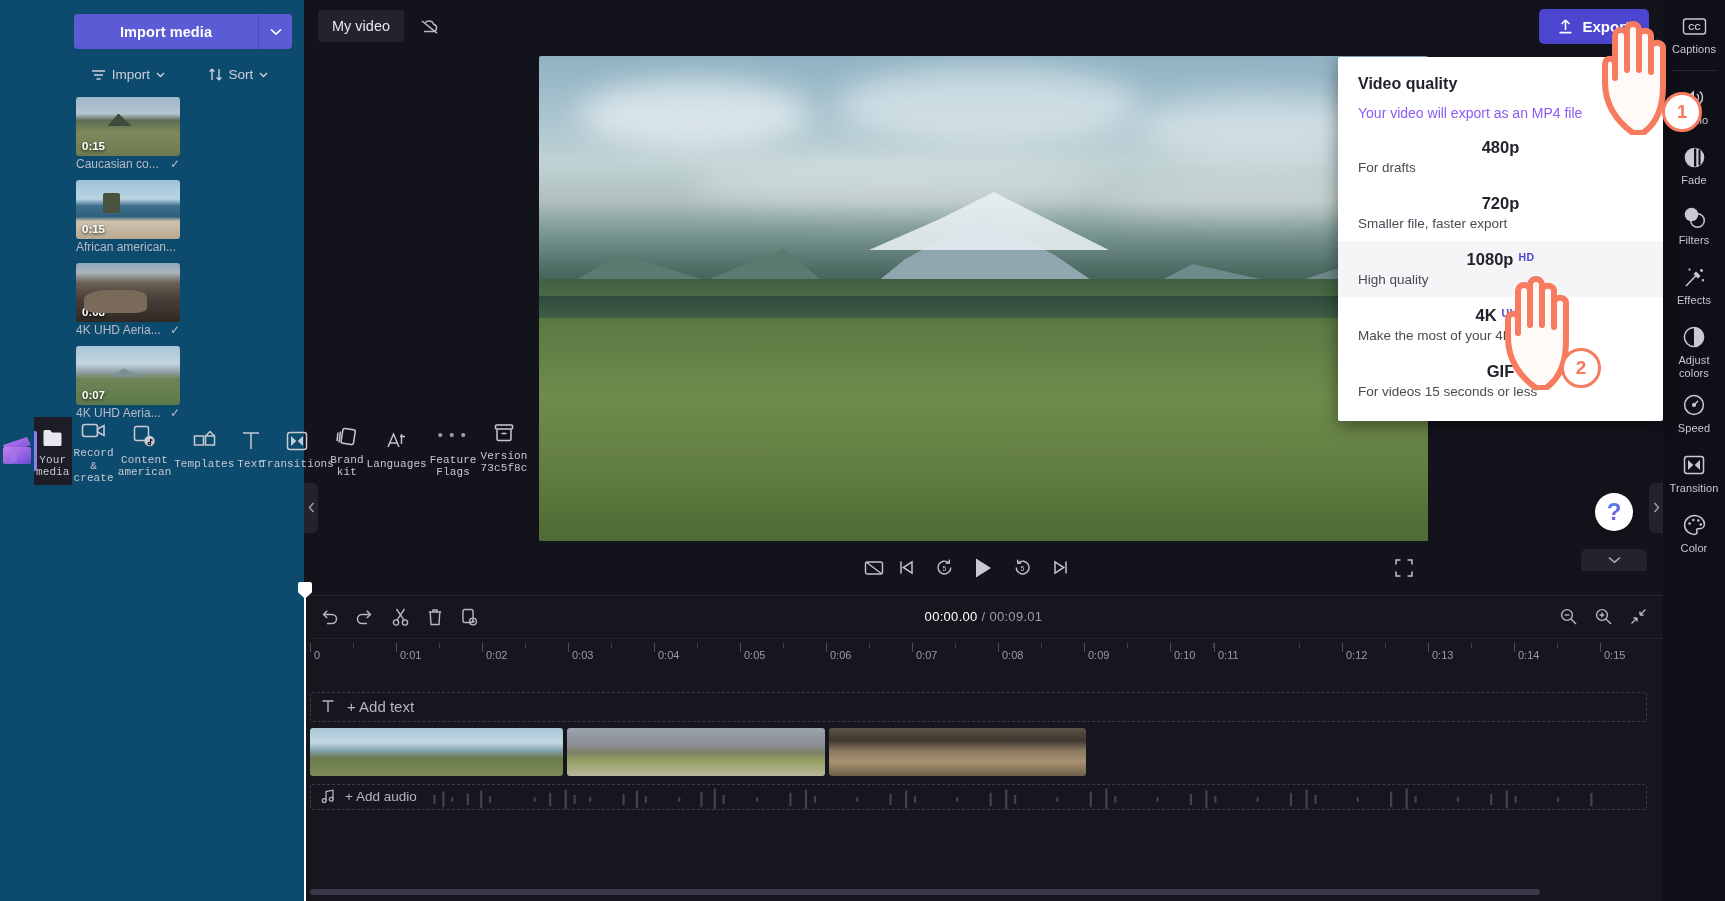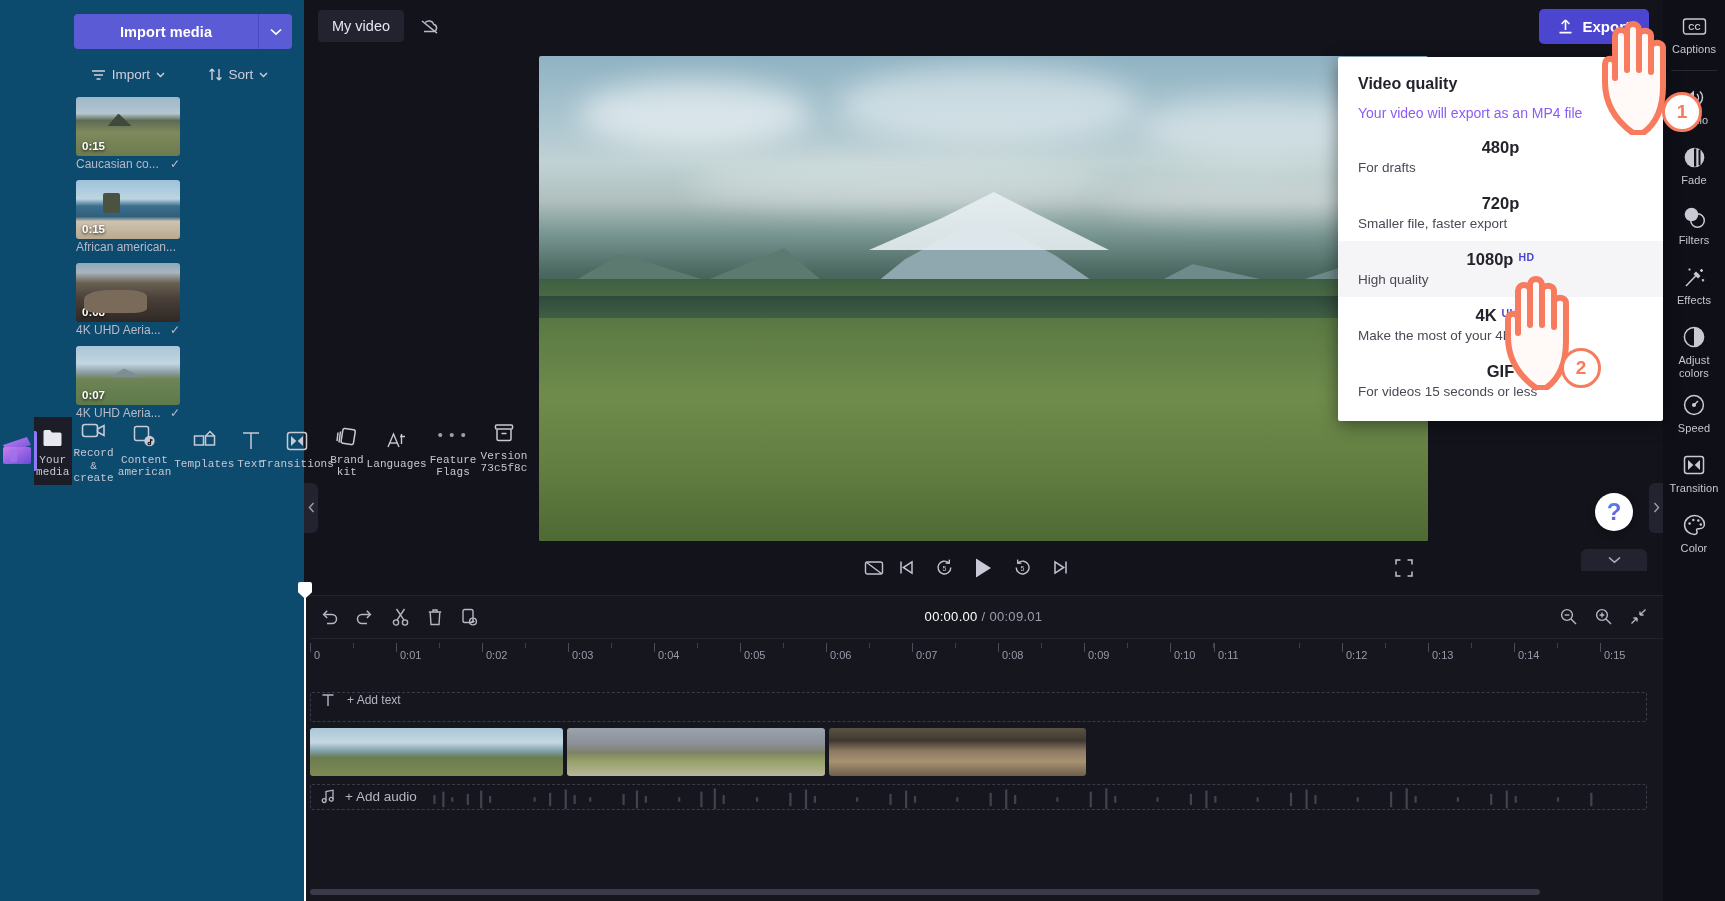--- a/index.html
+++ b/index.html
@@ -138,22 +138,22 @@
 
   .ruler { height: 30px; position:relative; border-top:1px solid #232330; margin-left: 6px; }
   .tick { position:absolute; top: 4px; }
   .tick .bar { width:1px; height:9px; background:#4c4c5e; }
   .tick .bar.half { height:5px; background:#3d3d4d; }
   .tick .t { position:absolute; left:4px; top: 6px; font-size:11px; color:#9999ab; white-space:nowrap; }
 
   .tracks { position:relative; flex:1 1 auto; padding-left: 6px; }
   .track-text {
     position:absolute; left: 6px; right: 16px; top: 24px; height: 30px;
-    border: 1px dashed #3a3a4a; border-radius:2px; display:flex; align-items:flex-start; padding-left: 10px; gap: 12px;
-    color:#b4b4c3; font-size:12px; cursor:pointer;
+    border: 1px dashed #3a3a4a; border-radius:2px; display:flex; align-items:center; padding-left: 10px; gap: 12px;
+    color:#b4b4c3; font-size:15px; cursor:pointer;
   }
   .track-video { position:absolute; left: 6px; top: 60px; height: 48px; display:flex; gap: 4px; }
   .clip { height:48px; border-radius:3px; overflow:hidden; display:flex; position:relative; cursor:pointer;}
   .frame { height:48px; }
   .track-audio {
     position:absolute; left: 6px; right: 16px; top: 116px; height: 26px;
     border: 1px dashed #3a3a4a; border-radius:2px; display:flex; align-items:center; padding-left: 10px; gap:10px;
     color:#b4b4c3; font-size:13.5px; cursor:pointer; overflow:hidden;
   }
   .wave { position:absolute; left:0; right:0; top:0; bottom:0; opacity:.5; }

